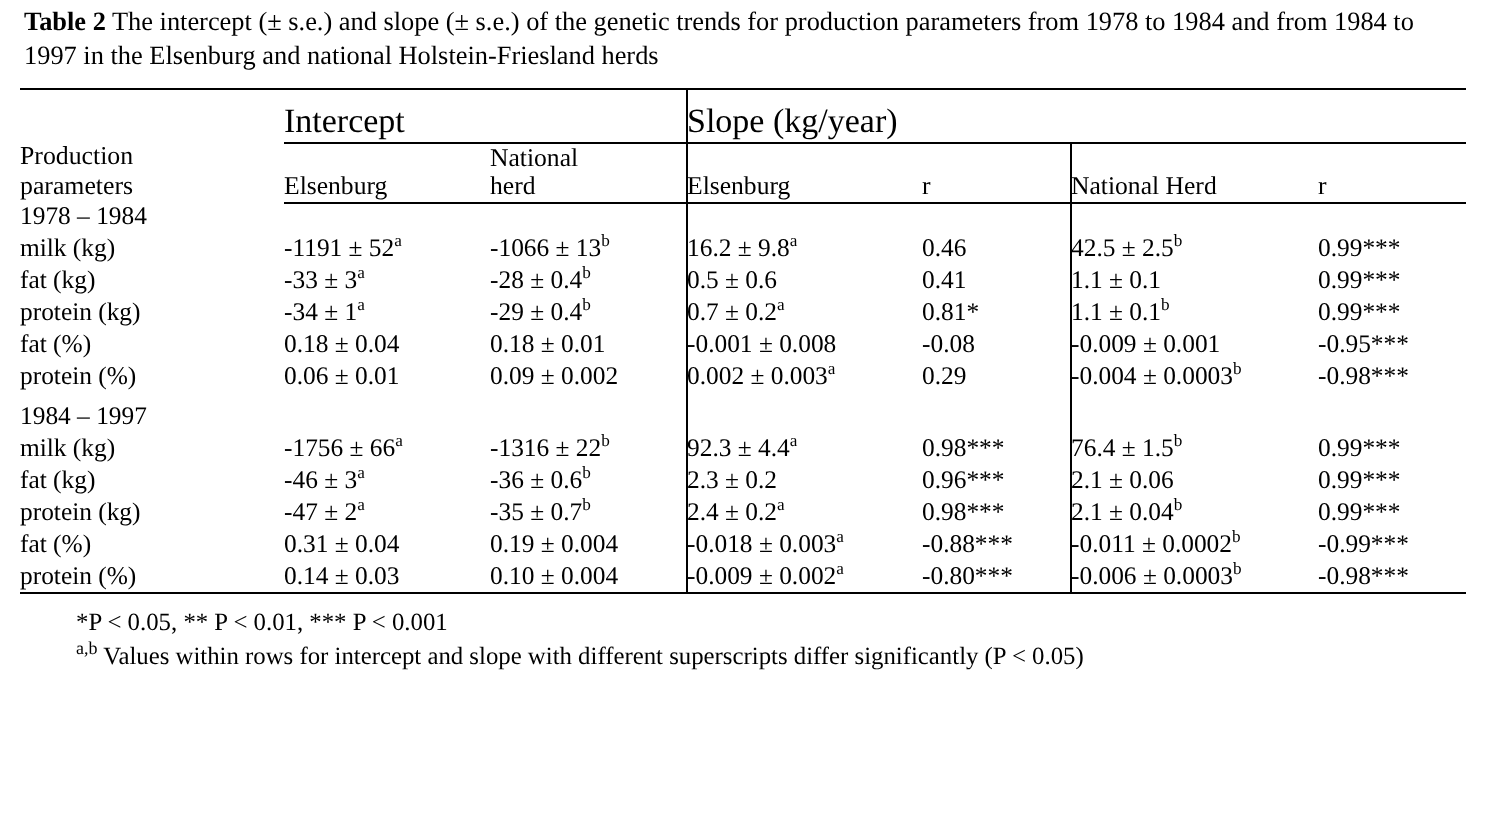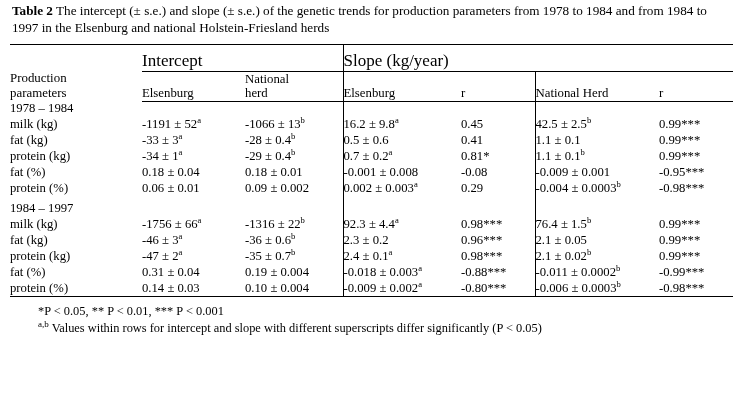--- a/index.html
+++ b/index.html
@@ -174,21 +174,21 @@
           <td></td>
           <td class="vline-l"></td>
           <td></td>
       </tr>
 
       <tr>
         <td class="rowlabel">milk (kg)</td>
         <td class="cell"><span>-1191 ± 52</span><sup>a</sup></td>
         <td class="cell"><span>-1066 ± 13</span><sup>b</sup></td>
         <td class="cell vline-l pad-col"><span>16.2 ± 9.8</span><sup>a</sup></td>
-        <td class="cell">0.45</td>
+        <td class="cell">0.46</td>
         <td class="cell vline-l pad-col"><span>42.5 ± 2.5</span><sup>b</sup></td>
         <td class="cell">0.99***</td>
       </tr>
       <tr>
         <td class="rowlabel">fat (kg)</td>
         <td class="cell"><span>-33 ± 3</span><sup>a</sup></td>
         <td class="cell"><span>-28 ± 0.4</span><sup>b</sup></td>
         <td class="cell vline-l pad-col"><span>0.5 ± 0.6</span><sup></sup></td>
         <td class="cell">0.41</td>
         <td class="cell vline-l pad-col"><span>1.1 ± 0.1</span><sup></sup></td>
@@ -250,30 +250,30 @@
         <td class="cell">0.98***</td>
         <td class="cell vline-l pad-col"><span>76.4 ± 1.5</span><sup>b</sup></td>
         <td class="cell">0.99***</td>
       </tr>
       <tr>
         <td class="rowlabel">fat (kg)</td>
         <td class="cell"><span>-46 ± 3</span><sup>a</sup></td>
         <td class="cell"><span>-36 ± 0.6</span><sup>b</sup></td>
         <td class="cell vline-l pad-col"><span>2.3 ± 0.2</span><sup></sup></td>
         <td class="cell">0.96***</td>
-        <td class="cell vline-l pad-col"><span>2.1 ± 0.05</span><sup></sup></td>
+        <td class="cell vline-l pad-col"><span>2.1 ± 0.06</span><sup></sup></td>
         <td class="cell">0.99***</td>
       </tr>
       <tr>
         <td class="rowlabel">protein (kg)</td>
         <td class="cell"><span>-47 ± 2</span><sup>a</sup></td>
         <td class="cell"><span>-35 ± 0.7</span><sup>b</sup></td>
-        <td class="cell vline-l pad-col"><span>2.4 ± 0.1</span><sup>a</sup></td>
+        <td class="cell vline-l pad-col"><span>2.4 ± 0.2</span><sup>a</sup></td>
         <td class="cell">0.98***</td>
-        <td class="cell vline-l pad-col"><span>2.1 ± 0.02</span><sup>b</sup></td>
+        <td class="cell vline-l pad-col"><span>2.1 ± 0.04</span><sup>b</sup></td>
         <td class="cell">0.99***</td>
       </tr>
       <tr>
         <td class="rowlabel">fat (%)</td>
         <td class="cell"><span>0.31 ± 0.04</span><sup></sup></td>
         <td class="cell"><span>0.19 ± 0.004</span><sup></sup></td>
         <td class="cell vline-l pad-col"><span>-0.018 ± 0.003</span><sup>a</sup></td>
         <td class="cell">-0.88***</td>
         <td class="cell vline-l pad-col"><span>-0.011 ± 0.0002</span><sup>b</sup></td>
         <td class="cell">-0.99***</td>

